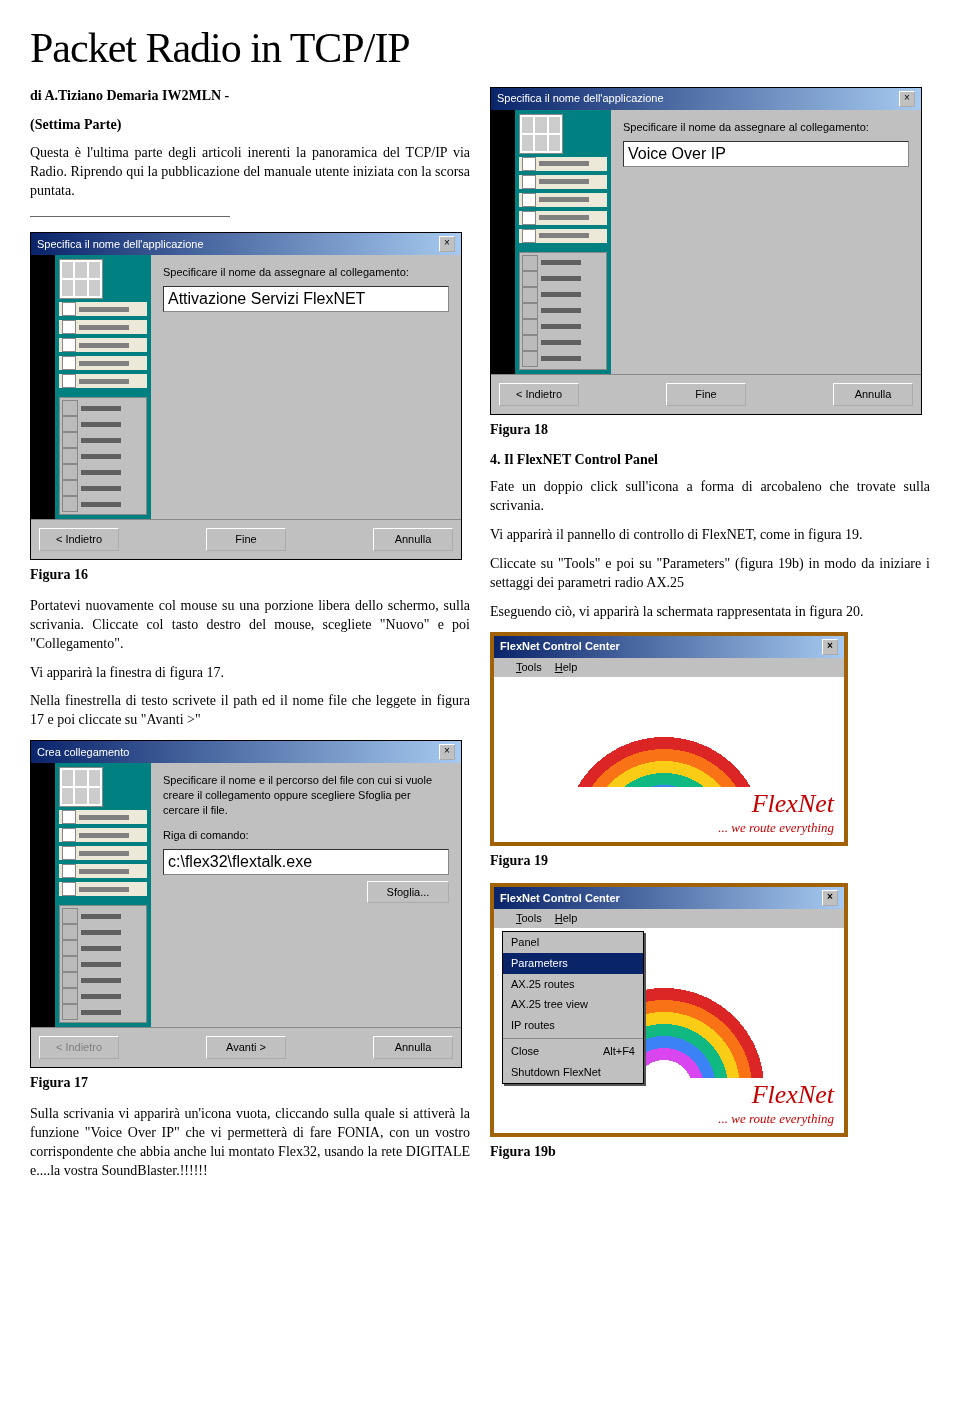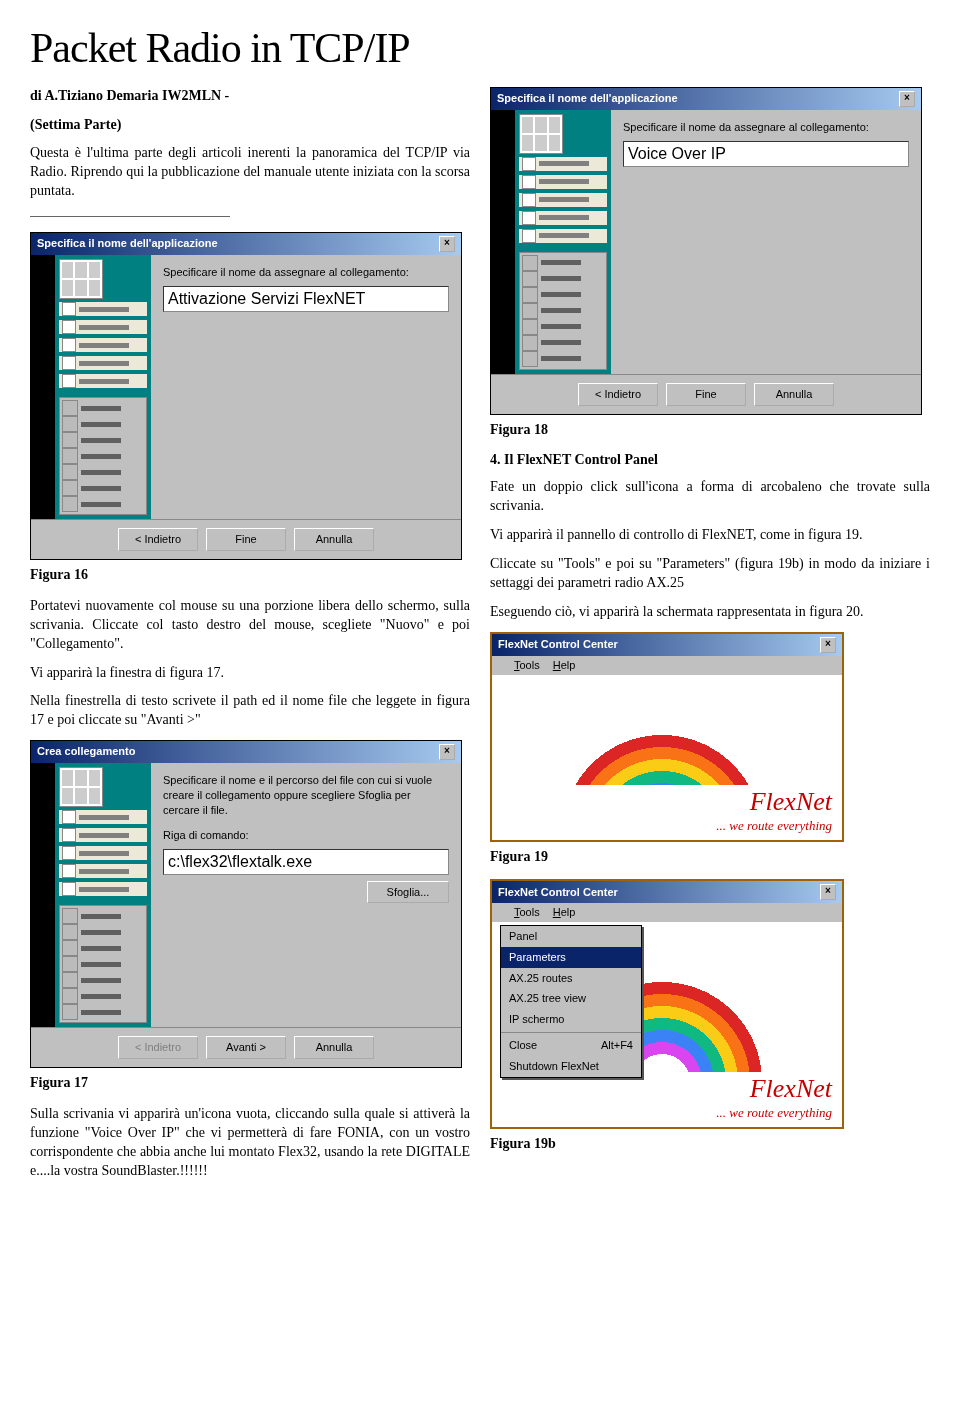--- a/index.html
+++ b/index.html
@@ -53,23 +53,24 @@
     background: #c0c0c0;
     border: 1px solid #000;
     font-family: "MS Sans Serif", Tahoma, Arial, sans-serif;
     font-size: 11px;
     margin-bottom: 6px;
   }
   .win-titlebar {
     background: linear-gradient(90deg, #0a246a, #a6caf0);
     color: #fff;
     padding: 3px 6px;
-    font-weight: bold;
+    font-weight: normal;
     display: flex;
     justify-content: space-between;
+    align-items: center;
   }
   .win-close {
     width: 14px; height: 14px;
     background: #c0c0c0;
     border: 1px outset #fff;
     font-size: 10px;
     text-align: center;
     line-height: 12px;
     color: #000;
   }
@@ -135,21 +136,21 @@
   .win-input {
     width: 100%;
     background: #fff;
     border: 1px inset #888;
     padding: 3px 4px;
     font-size: 16px;
     box-sizing: border-box;
   }
   .win-footer {
     display: flex;
-    justify-content: center;
+    justify-content: space-between;
     gap: 8px;
     padding: 8px;
     border-top: 1px solid #888;
     background:#c0c0c0;
   }
   .win-btn {
     width: 78px;
     padding: 3px 0;
     text-align: center;
     background: #c0c0c0;
@@ -160,21 +161,21 @@
   .win-sfoglia {
     width: 80px;
     float:right;
     margin-top:6px;
   }
 
   
   .flex-dialog {
     width: 350px;
     background: #86efac;
-    border: 2px solid #a16207;
+    border: 4px solid #a16207;
     font-family: Tahoma, Arial, sans-serif;
     font-size: 11px;
     margin-bottom:6px;
   }
   .flex-titlebar {
     background: linear-gradient(90deg, #0a246a, #a6caf0);
     color:#fff;
     padding:3px 6px;
     display:flex;
     justify-content:space-between;
@@ -553,21 +554,21 @@
       <div class="flex-wrapper">
         <div class="flex-menubar">
           <span><u>T</u>ools</span>
           <span><u>H</u>elp</span>
         </div>
         <div class="flex-dropdown">
           <div class="item">Panel</div>
           <div class="item sel">Parameters</div>
           <div class="item">AX.25 routes</div>
           <div class="item">AX.25 tree view</div>
-          <div class="item">IP schermo</div>
+          <div class="item">IP routes</div>
           <hr>
           <div class="item right">
             <span>Close</span>
               <span>Alt+F4</span>
           </div>
           <div class="item">Shutdown FlexNet</div>
         </div>
         <div class="flex-rainbow" style="height:150px">
             <div class="rainbow"></div>
           </div>

